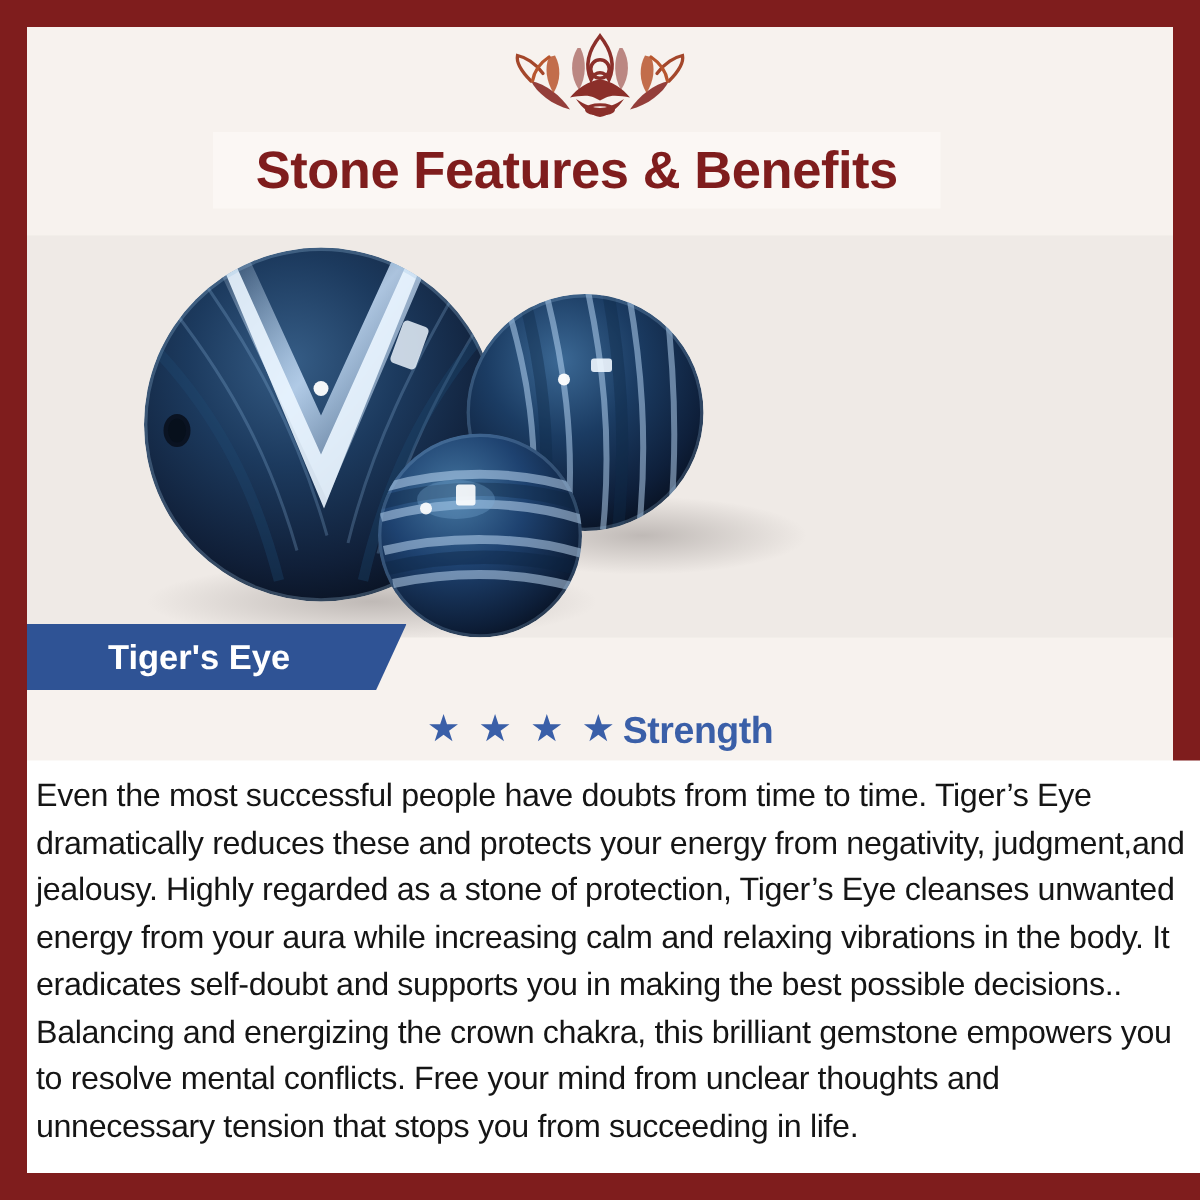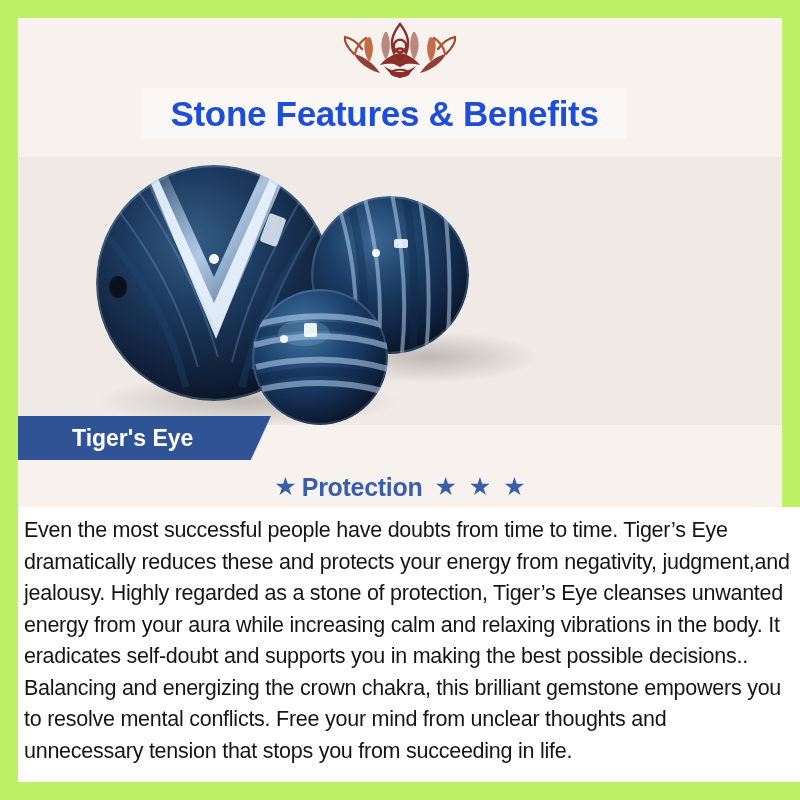--- a/index.html
+++ b/index.html
@@ -9,21 +9,21 @@
     background:#6A7FAF;
     position:relative;
     overflow:hidden;
   }
 
   
   #page {
     position:absolute;
     left:0; top:0;
     width:800px; height:800px;
-    background:#bef264;
+    background:#7f1d1d;
   }
   #paper {
     position:absolute;
     left:18px; top:18px;
     width:764px; height:764px;
     background:#F7F2EE;
   }
 
   
   #logo-area {
@@ -52,21 +52,21 @@
     left:142px; top:88px;
     width:485px; height:51px;
     background:#FBF7F4;
     display:flex;
     align-items:center;
     justify-content:center;
   }
   #title-text {
     font-size:35px;
     font-weight:bold;
-    color:#1d4ed8;
+    color:#7f1d1d;
     letter-spacing:-0.3px;
     white-space:nowrap;
   }
 
   
   #hero {
     position:absolute;
     left:0; top:139px;
     width:764px; height:268px;
     background:#EFEAE6;
@@ -293,30 +293,30 @@
     </div>
 
     <div id="stone-ribbon">
       <div class="shape"></div>
       <div id="stone-name">Tiger's Eye</div>
     </div>
 
     <div id="benefits">
       <div class="benefit">
         <span class="star">★</span>
-        <span class="label">Protection</span>
       </div>
       <div class="benefit">
         <span class="star">★</span>
       </div>
       <div class="benefit">
         <span class="star">★</span>
       </div>
       <div class="benefit">
         <span class="star">★</span>
+        <span class="label">Strength</span>
       </div>
     </div>
 
     <div id="desc-block">
       <p id="desc-text">Even the most successful people have doubts from time to time. Tiger’s Eye dramatically reduces these and protects your energy from negativity, judgment,and jealousy. Highly regarded as a stone of protection, Tiger’s Eye cleanses unwanted energy from your aura while increasing calm and relaxing vibrations in the body. It eradicates self-doubt and supports you in making the best possible decisions.. Balancing and energizing the crown chakra, this brilliant gemstone empowers you to resolve mental conflicts. Free your mind from unclear thoughts and unnecessary tension that stops you from succeeding in life.</p>
     </div>
 
   </div>
 </div>
 

